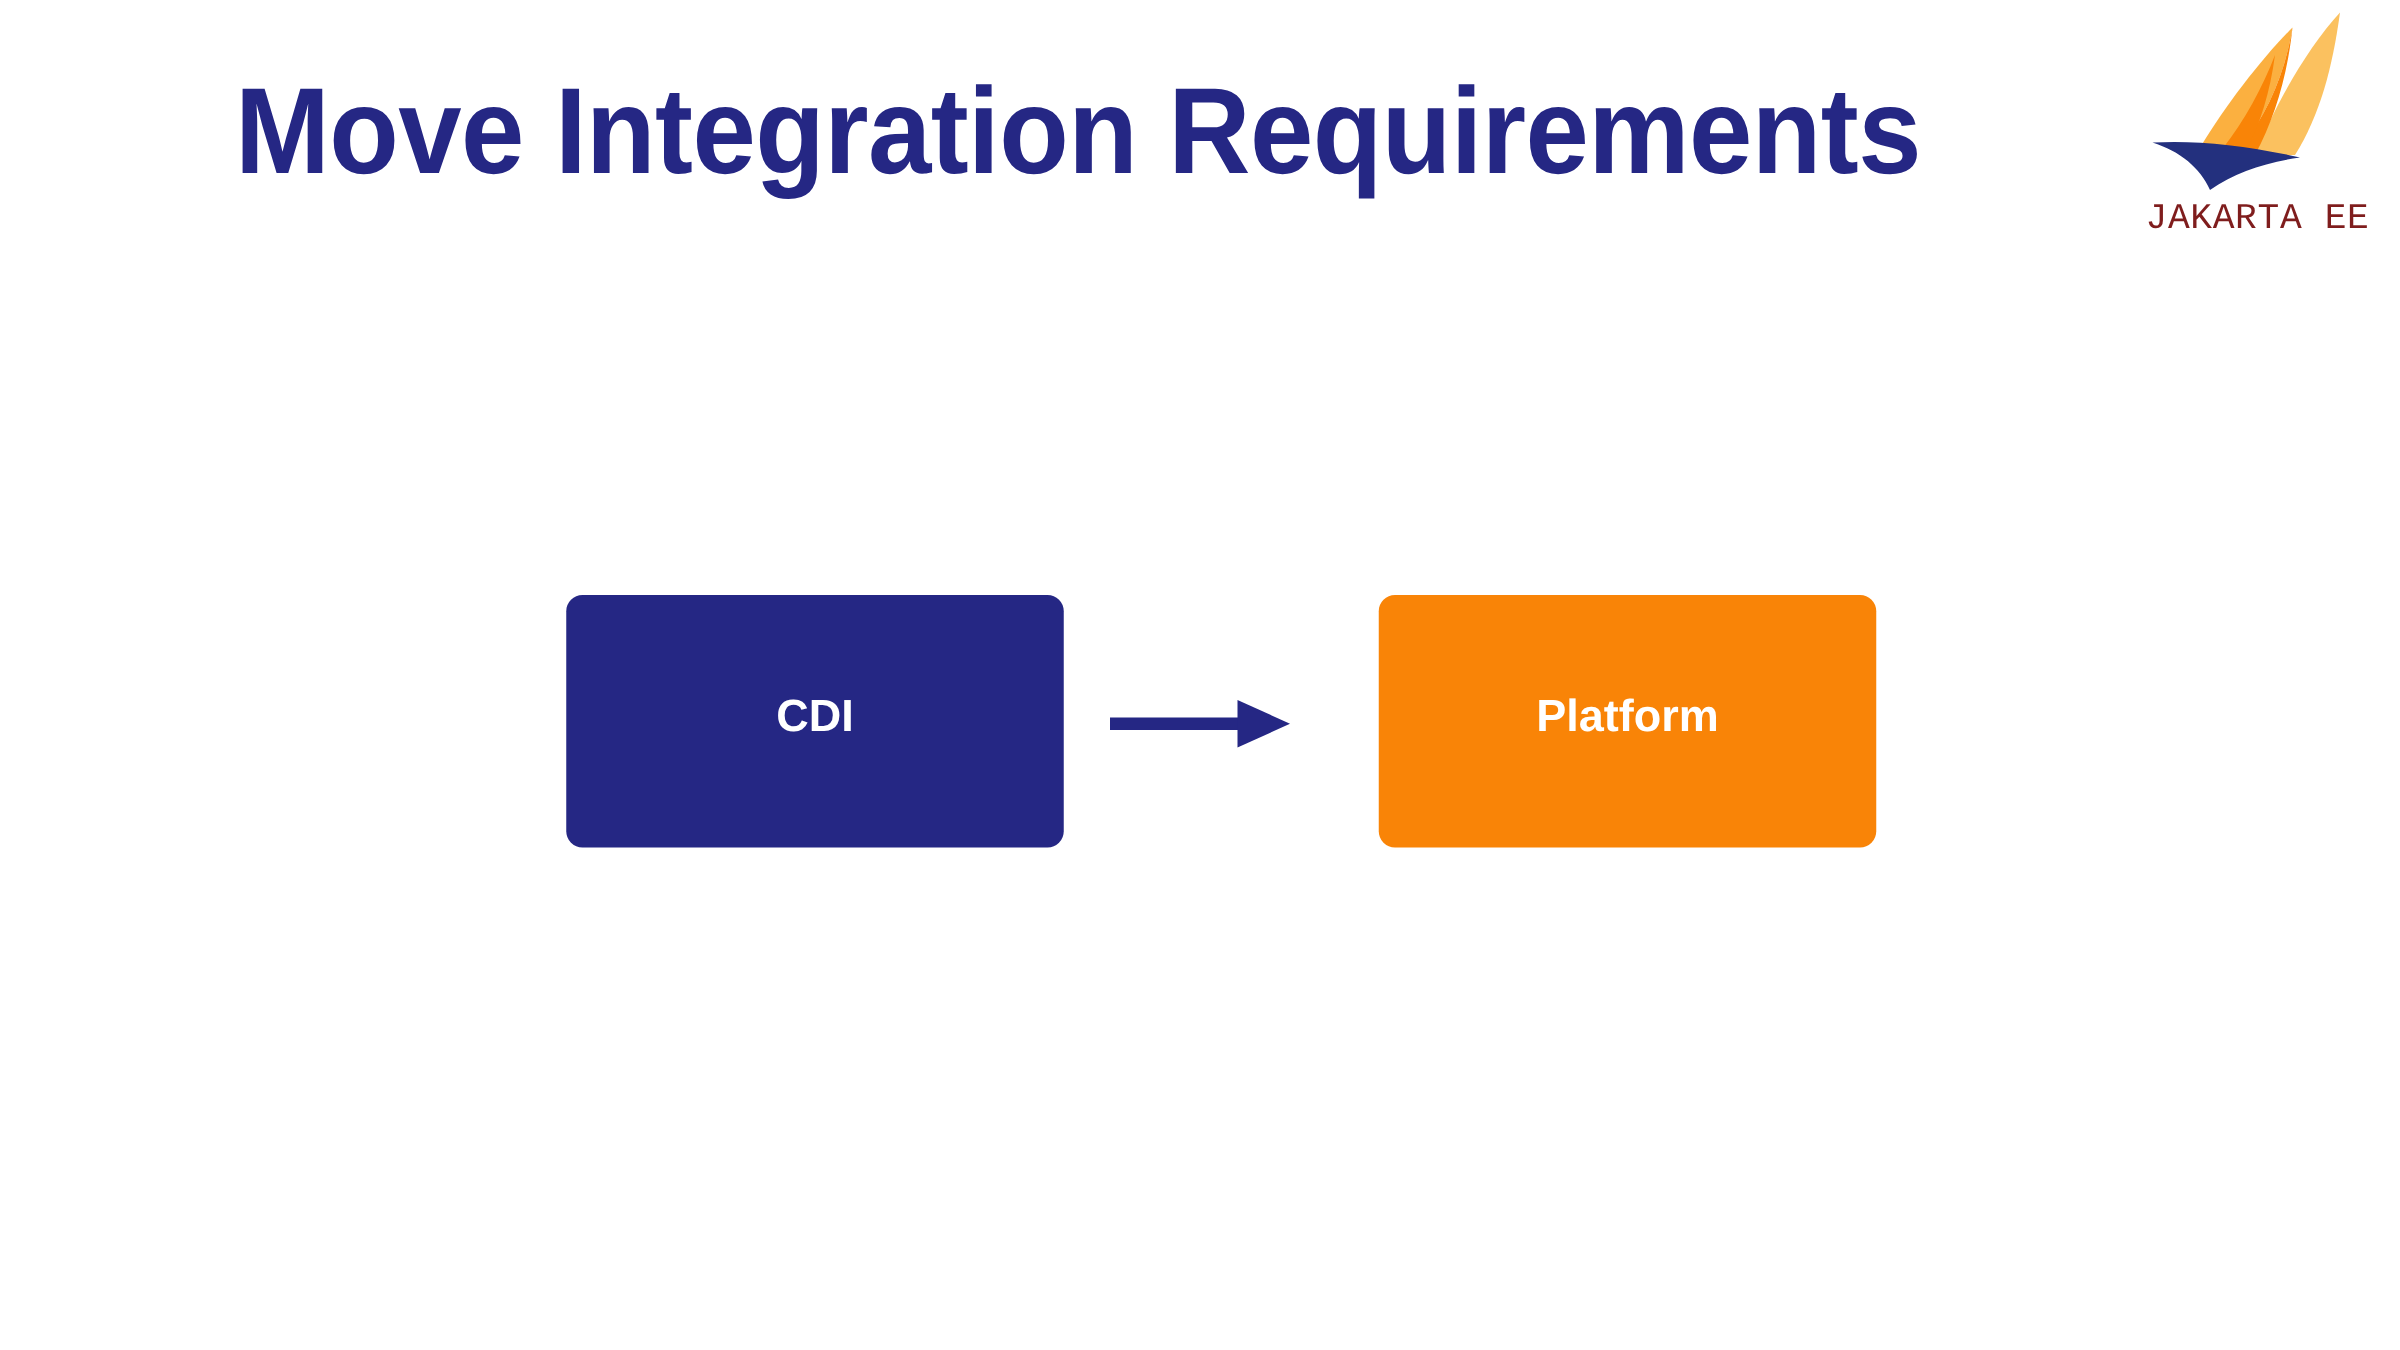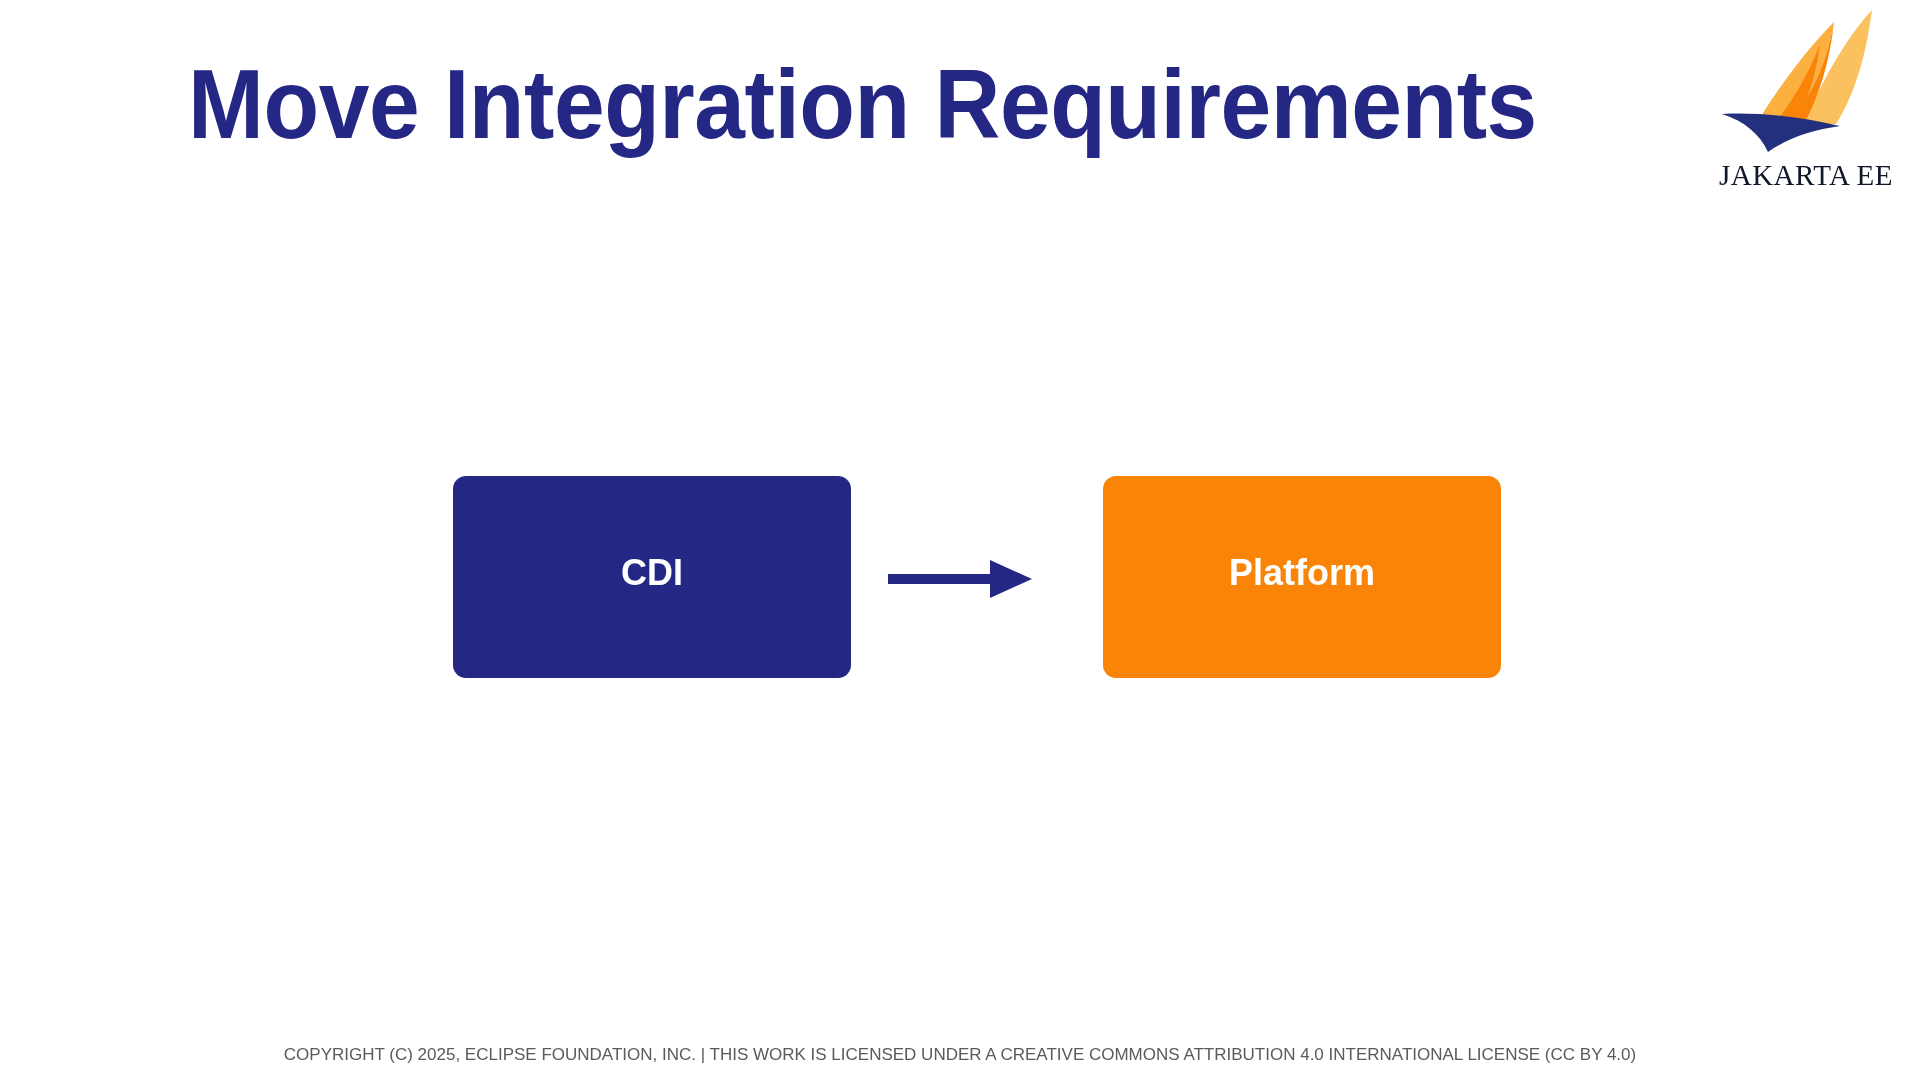--- a/index.html
+++ b/index.html
@@ -51,26 +51,26 @@
     top: 0;
     width: 180px;
     height: 148px;
   }
   .logo-wordmark {
     position: absolute;
     left: 0;
     top: 152px;
     width: 212px;
     text-align: center;
-    font-family: Liberation Serif, serif;
+    font-family: Liberation Mono, monospace;
     font-weight: 400;
     font-size: 29px;
     line-height: 34px;
     letter-spacing: 0.5px;
-    color: #0f172a;
+    color: #7f1d1d;
     white-space: nowrap;
   }
 
   
   .diagram {
     position: absolute;
     left: 0;
     top: 0;
     width: 1920px;
     height: 1080px;
@@ -169,15 +169,14 @@
         <polygon points="110,10 152,29 110,48" fill="#252784"></polygon>
       </svg>
     </div>
 
     <div class="node node-platform">
       <span class="node-label">Platform</span>
     </div>
 
   </div>
 
-  <div class="footer">COPYRIGHT (C) 2025, ECLIPSE FOUNDATION, INC. | THIS WORK IS LICENSED UNDER A CREATIVE COMMONS ATTRIBUTION 4.0 INTERNATIONAL LICENSE (CC BY 4.0)</div>
 
 </div>
 
 </body></html>

